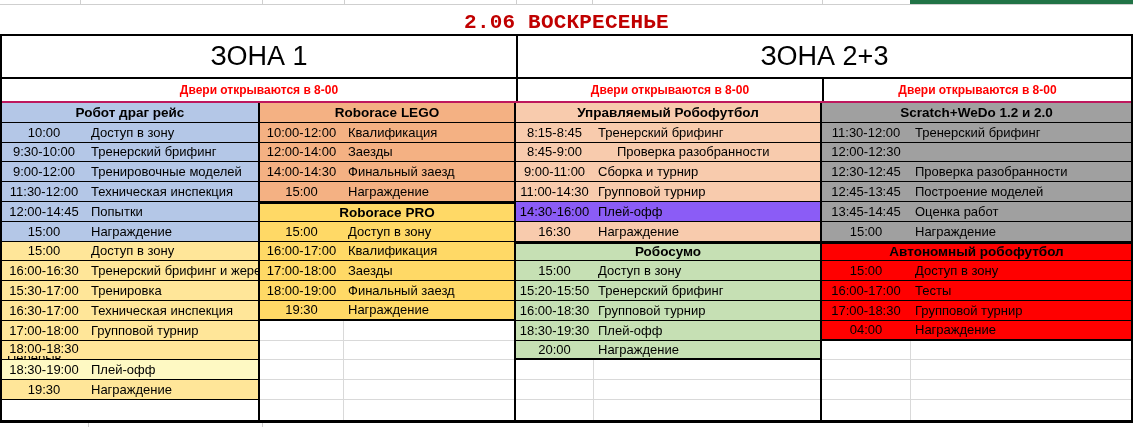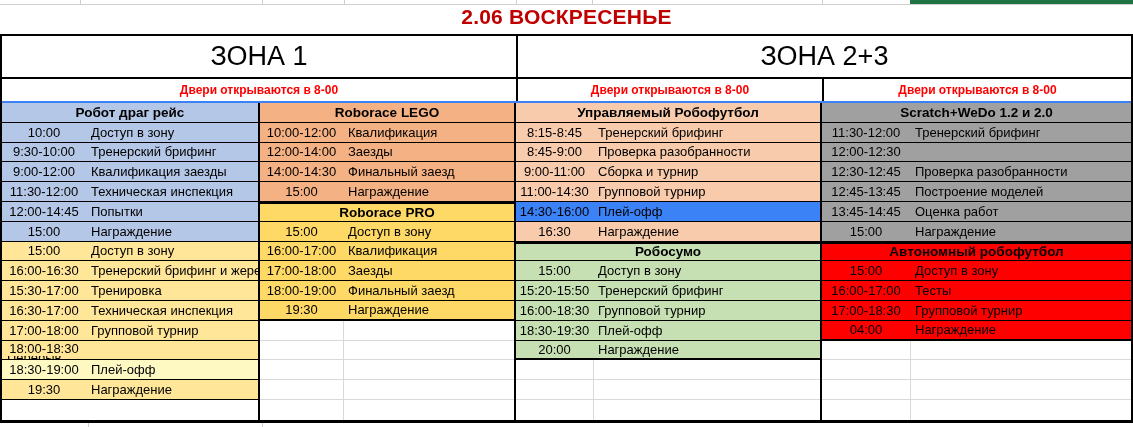--- a/index.html
+++ b/index.html
@@ -6,31 +6,31 @@
   html,body { background:#ffffff; }
   .sheet {
     position:relative; width:1133px; height:427px; background:#fff;
     font-family:"Liberation Sans", sans-serif; color:#000; overflow:hidden;
   }
   
   .top-strip { position:relative; height:5px; border-bottom:1px solid #cfcfcf; box-sizing:border-box; background:#fff; }
   .tick { position:absolute; top:0; width:1px; height:4px; background:#cfcfcf; }
   .green-strip { position:absolute; top:0; left:910px; right:0; height:4px; }
 
-  .title-row { height:29px; display:flex; align-items:flex-start; justify-content:center; }
+  .title-row { height:29px; display:flex; align-items:flex-end; justify-content:center;font-family:Liberation Mono, monospace; }
   .title { font-weight:bold; font-size:21px; letter-spacing:0.2px; }
 
   .table-block { border:2px solid #000; border-bottom:none; box-sizing:border-box; width:1133px; }
 
   .zone-row { display:flex; height:41px; border-bottom:2px solid #000; }
   .zone-cell { box-sizing:border-box; display:flex; align-items:center; justify-content:center; font-size:27px; }
   .z1 { width:516px; border-right:2px solid #000; }
   .z2 { flex:1; }
 
-  .doors-row { display:flex; height:22px; border-bottom:2px solid #3b82f6; }
+  .doors-row { display:flex; height:22px; border-bottom:2px solid #be185d; }
   .doors-cell { box-sizing:border-box; display:flex; align-items:center; justify-content:center; font-weight:bold; font-size:12px; }
   .d1 { width:516px; border-right:2px solid #000; }
   .d2 { width:306px; border-right:2px solid #000; }
   .d3 { flex:1; }
 
   .grid { display:flex; border-bottom:3px solid #000; height:317px; }
   .col { box-sizing:border-box; overflow:hidden; }
   .c1 { width:258px; border-right:2px solid #000; }
   .c2 { width:256px; border-right:2px solid #000; }
   .c3 { width:306px; border-right:2px solid #000; }
@@ -91,21 +91,21 @@
           <div class="drow" style="background: rgb(180, 199, 231);">
             <div class="time">10:00</div>
             <div class="act">Доступ в зону</div>
           </div>
           <div class="drow" style="background: rgb(180, 199, 231);">
             <div class="time">9:30-10:00</div>
             <div class="act">Тренерский брифинг</div>
           </div>
           <div class="drow" style="background: rgb(180, 199, 231);">
             <div class="time">9:00-12:00</div>
-            <div class="act">Квалификация заезды</div>
+            <div class="act">Тренировочные моделей</div>
           </div>
           <div class="drow" style="background: rgb(180, 199, 231);">
             <div class="time">11:30-12:00</div>
             <div class="act">Техническая инспекция</div>
           </div>
           <div class="drow" style="background: rgb(180, 199, 231);">
             <div class="time">12:00-14:45</div>
             <div class="act">Попытки</div>
           </div>
           <div class="drow" style="background: rgb(180, 199, 231);">
@@ -199,33 +199,33 @@
           <div class="frow">
             <div class="ftime"></div>
           </div>
         </div>
       <div class="col c3">
           <div class="hrow" style="background: rgb(248, 203, 173);">Управляемый Робофутбол</div>
           <div class="drow" style="background: rgb(248, 203, 173);">
             <div class="time">8:15-8:45</div>
             <div class="act">Тренерский брифинг</div>
           </div>
-          <div class="drow" style="background: rgb(248, 203, 173);">
+          <div class="drow" style="background: rgb(248, 203, 173); gap: 19px;">
             <div class="time">8:45-9:00</div>
             <div class="act">Проверка разобранности</div>
           </div>
           <div class="drow" style="background: rgb(248, 203, 173);">
             <div class="time">9:00-11:00</div>
             <div class="act">Сборка и турнир</div>
           </div>
           <div class="drow" style="background: rgb(248, 203, 173);">
             <div class="time">11:00-14:30</div>
             <div class="act">Групповой турнир</div>
           </div>
-          <div class="drow" style="background: #3b82f6;">
+          <div class="drow" style="background: #8b5cf6;">
             <div class="time">14:30-16:00</div>
             <div class="act">Плей-офф</div>
           </div>
           <div class="drow" style="background: rgb(248, 203, 173);">
             <div class="time">16:30</div>
             <div class="act">Награждение</div>
           </div>
           <div class="hrow sect-top" style="background: rgb(198, 224, 180);">Робосумо</div>
           <div class="drow" style="background: rgb(198, 224, 180);">
             <div class="time">15:00</div>

